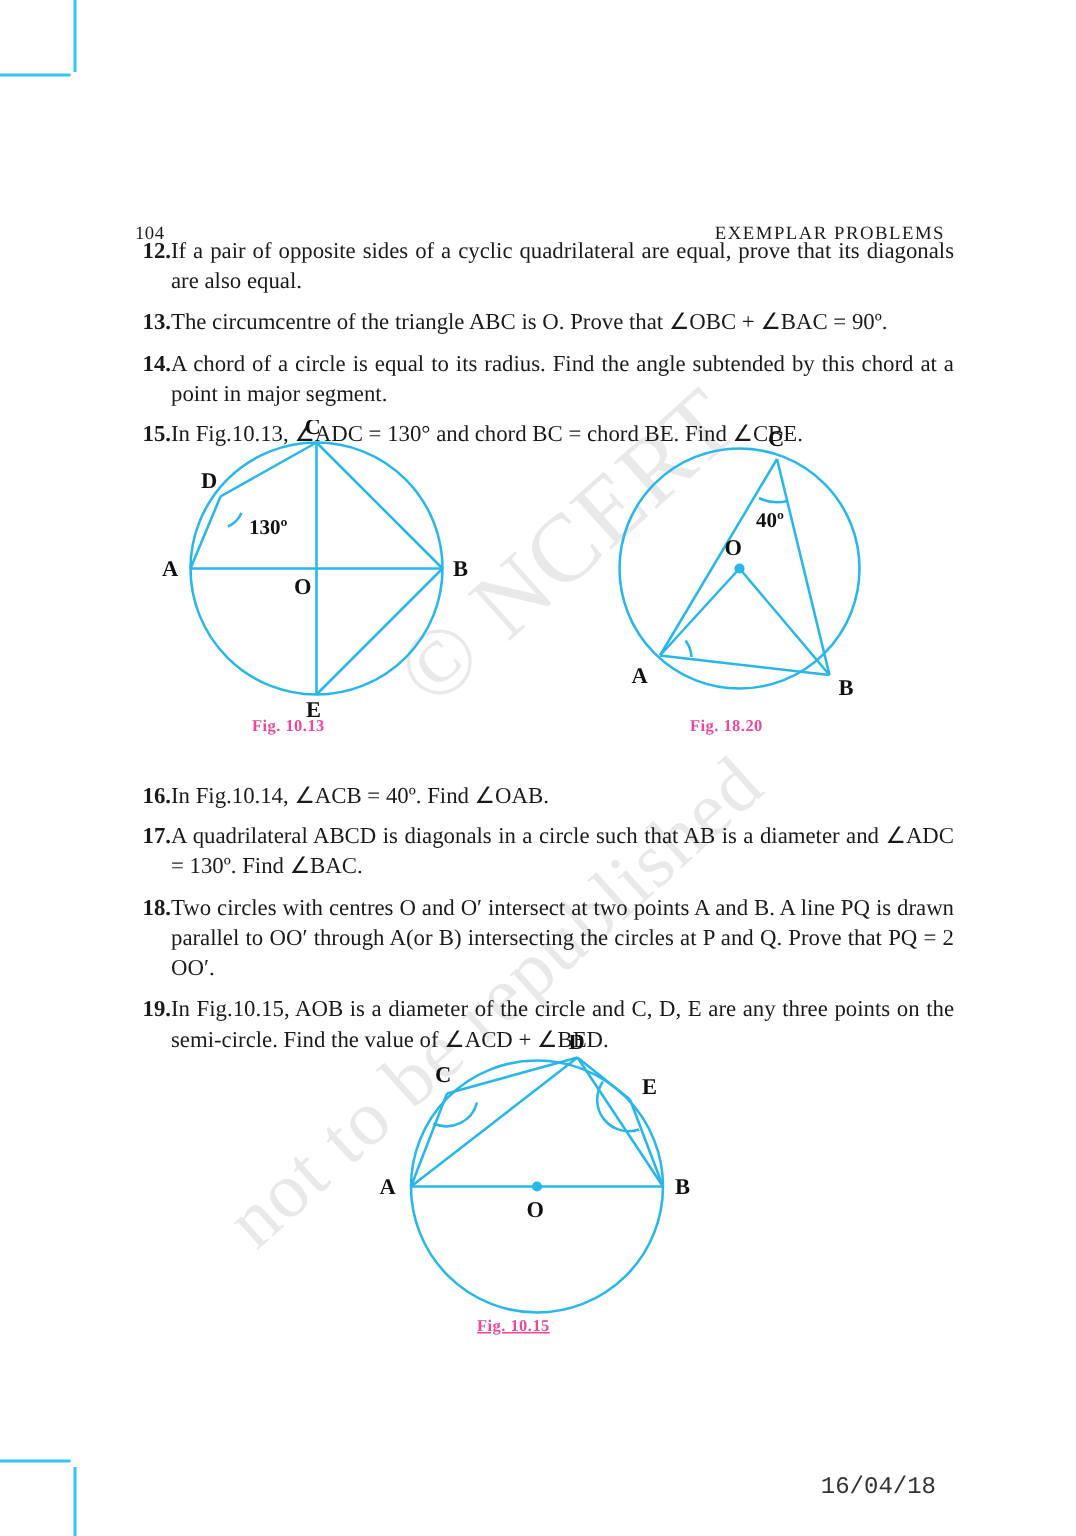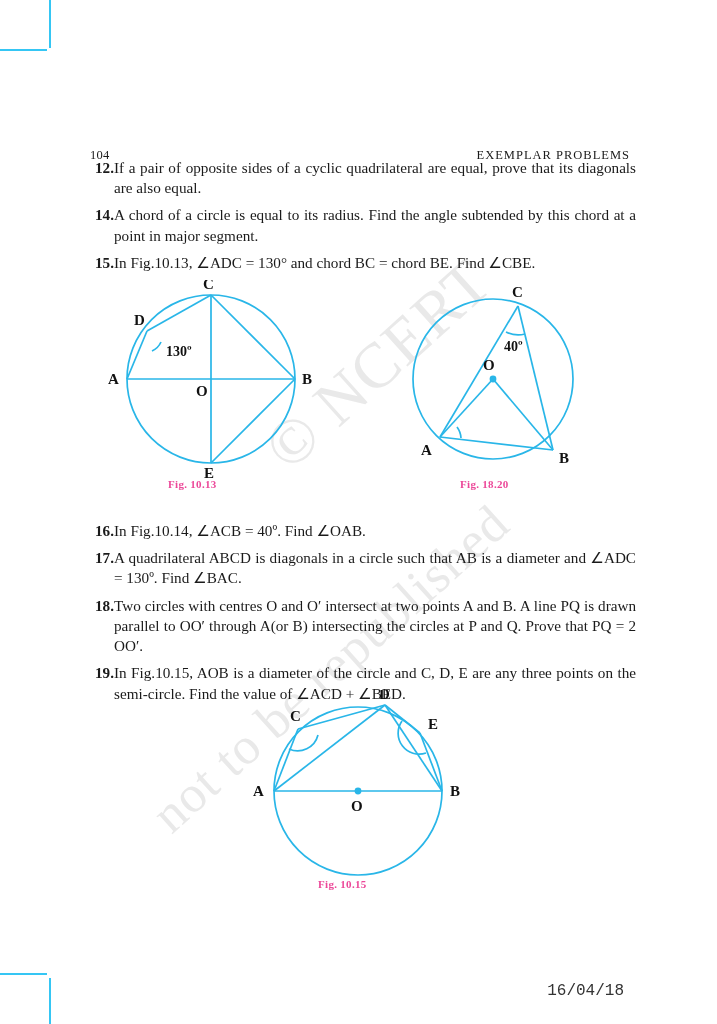--- a/index.html
+++ b/index.html
@@ -121,21 +121,21 @@
   .fig-caption {
     position: absolute;
     color: #ec4899;
     font-weight: bold;
     font-size: 11px;
     font-family: "Liberation Serif", serif;
     letter-spacing: .3px;
   }
   #caption-1013 { left: 168px; top: 478px; }
   #caption-1014 { left: 460px; top: 478px; }
-  #caption-1015 { left: 318px; top: 878px; }
+  #caption-1015 { left: 318px; top: 878px; text-decoration: underline; }
 
   svg text.lbl {
     font-family: "Liberation Serif", serif;
     font-weight: bold;
     font-size: 15px;
     fill: #111111;
   }
   svg text.ang {
     font-family: "Liberation Serif", serif;
     font-weight: bold;
@@ -175,20 +175,24 @@
 
   <div id="page-header">
     <span id="page-number">104</span>
     <span id="header-title">EXEMPLAR PROBLEMS</span>
   </div>
 
   <div id="problem-list-top">
     <div class="problem">
       <span class="num">12.</span>
       <span class="body">If a pair of opposite sides of a cyclic quadrilateral are equal, prove that its diagonals are also equal.</span>
+    </div>
+    <div class="problem nojust">
+      <span class="num">13.</span>
+      <span class="body">The circumcentre of the triangle ABC is O. Prove that ∠OBC + ∠BAC = 90º.</span>
     </div>
     <div class="problem">
       <span class="num">14.</span>
       <span class="body">A chord of a circle is equal to its radius. Find the angle subtended by this chord at a point in major segment.</span>
     </div>
     <div class="problem nojust">
       <span class="num">15.</span>
       <span class="body">In Fig.10.13, ∠ADC = 130° and chord BC = chord BE. Find ∠CBE.</span>
     </div>
   </div>

